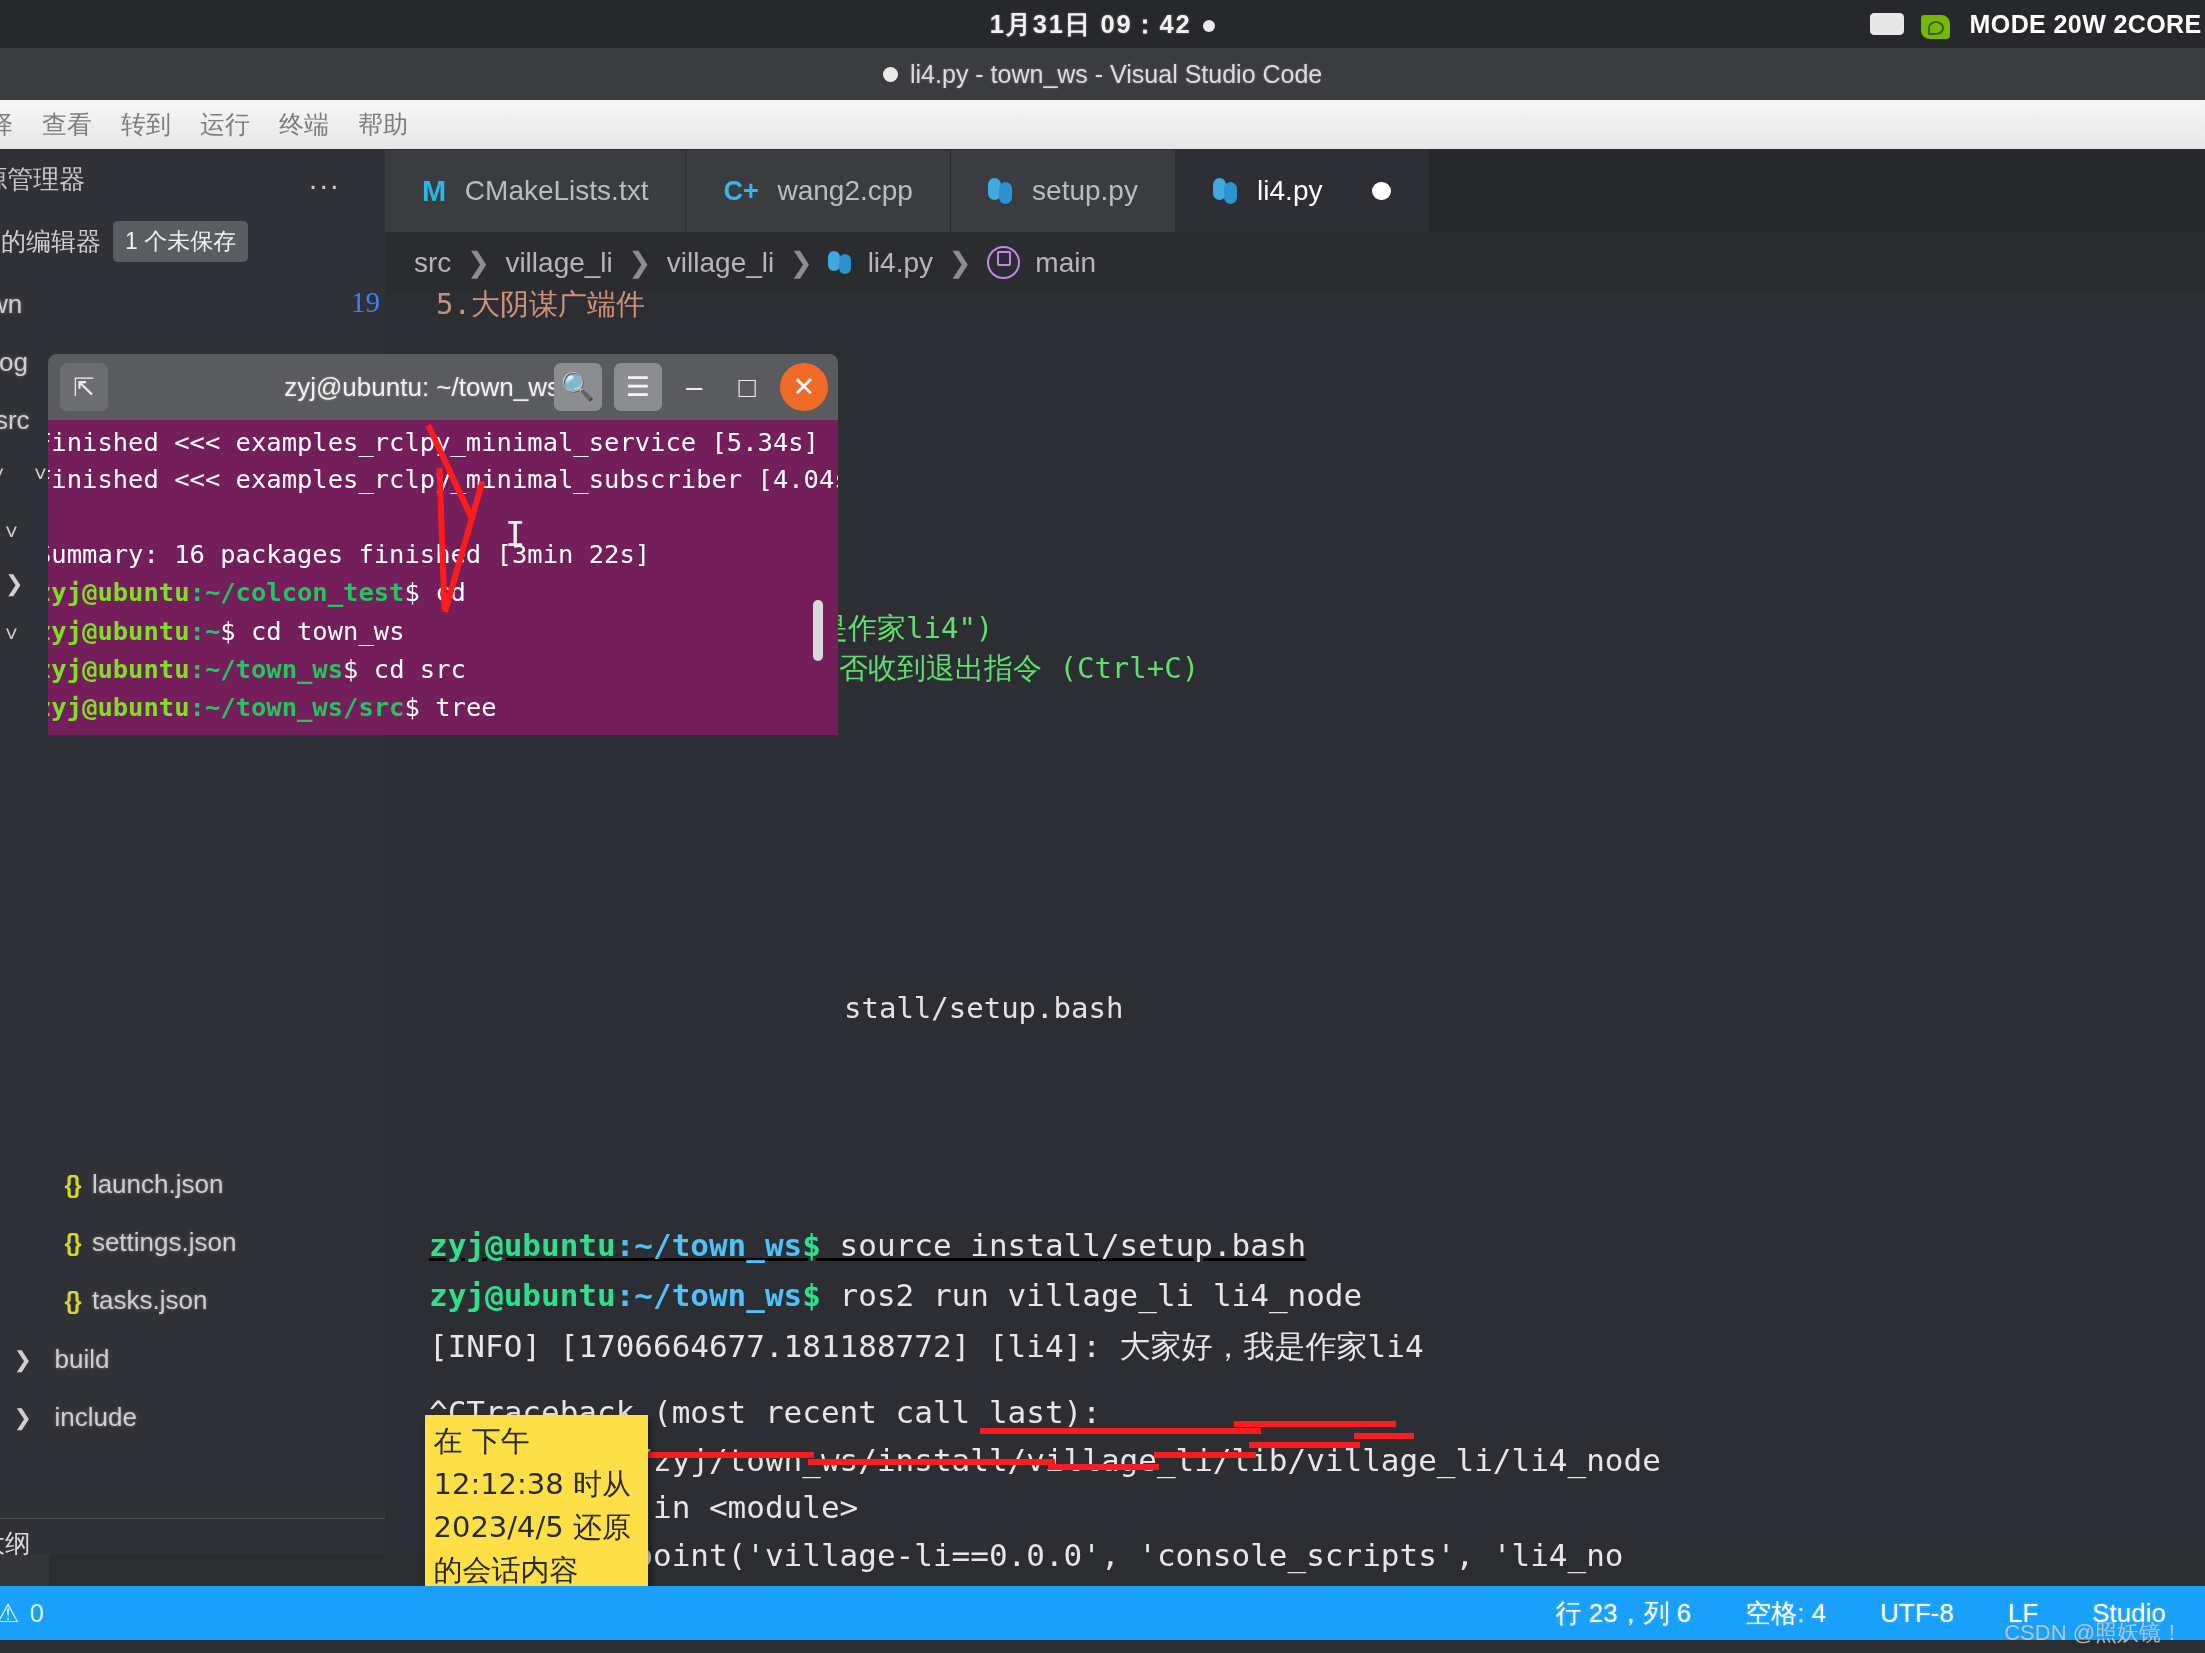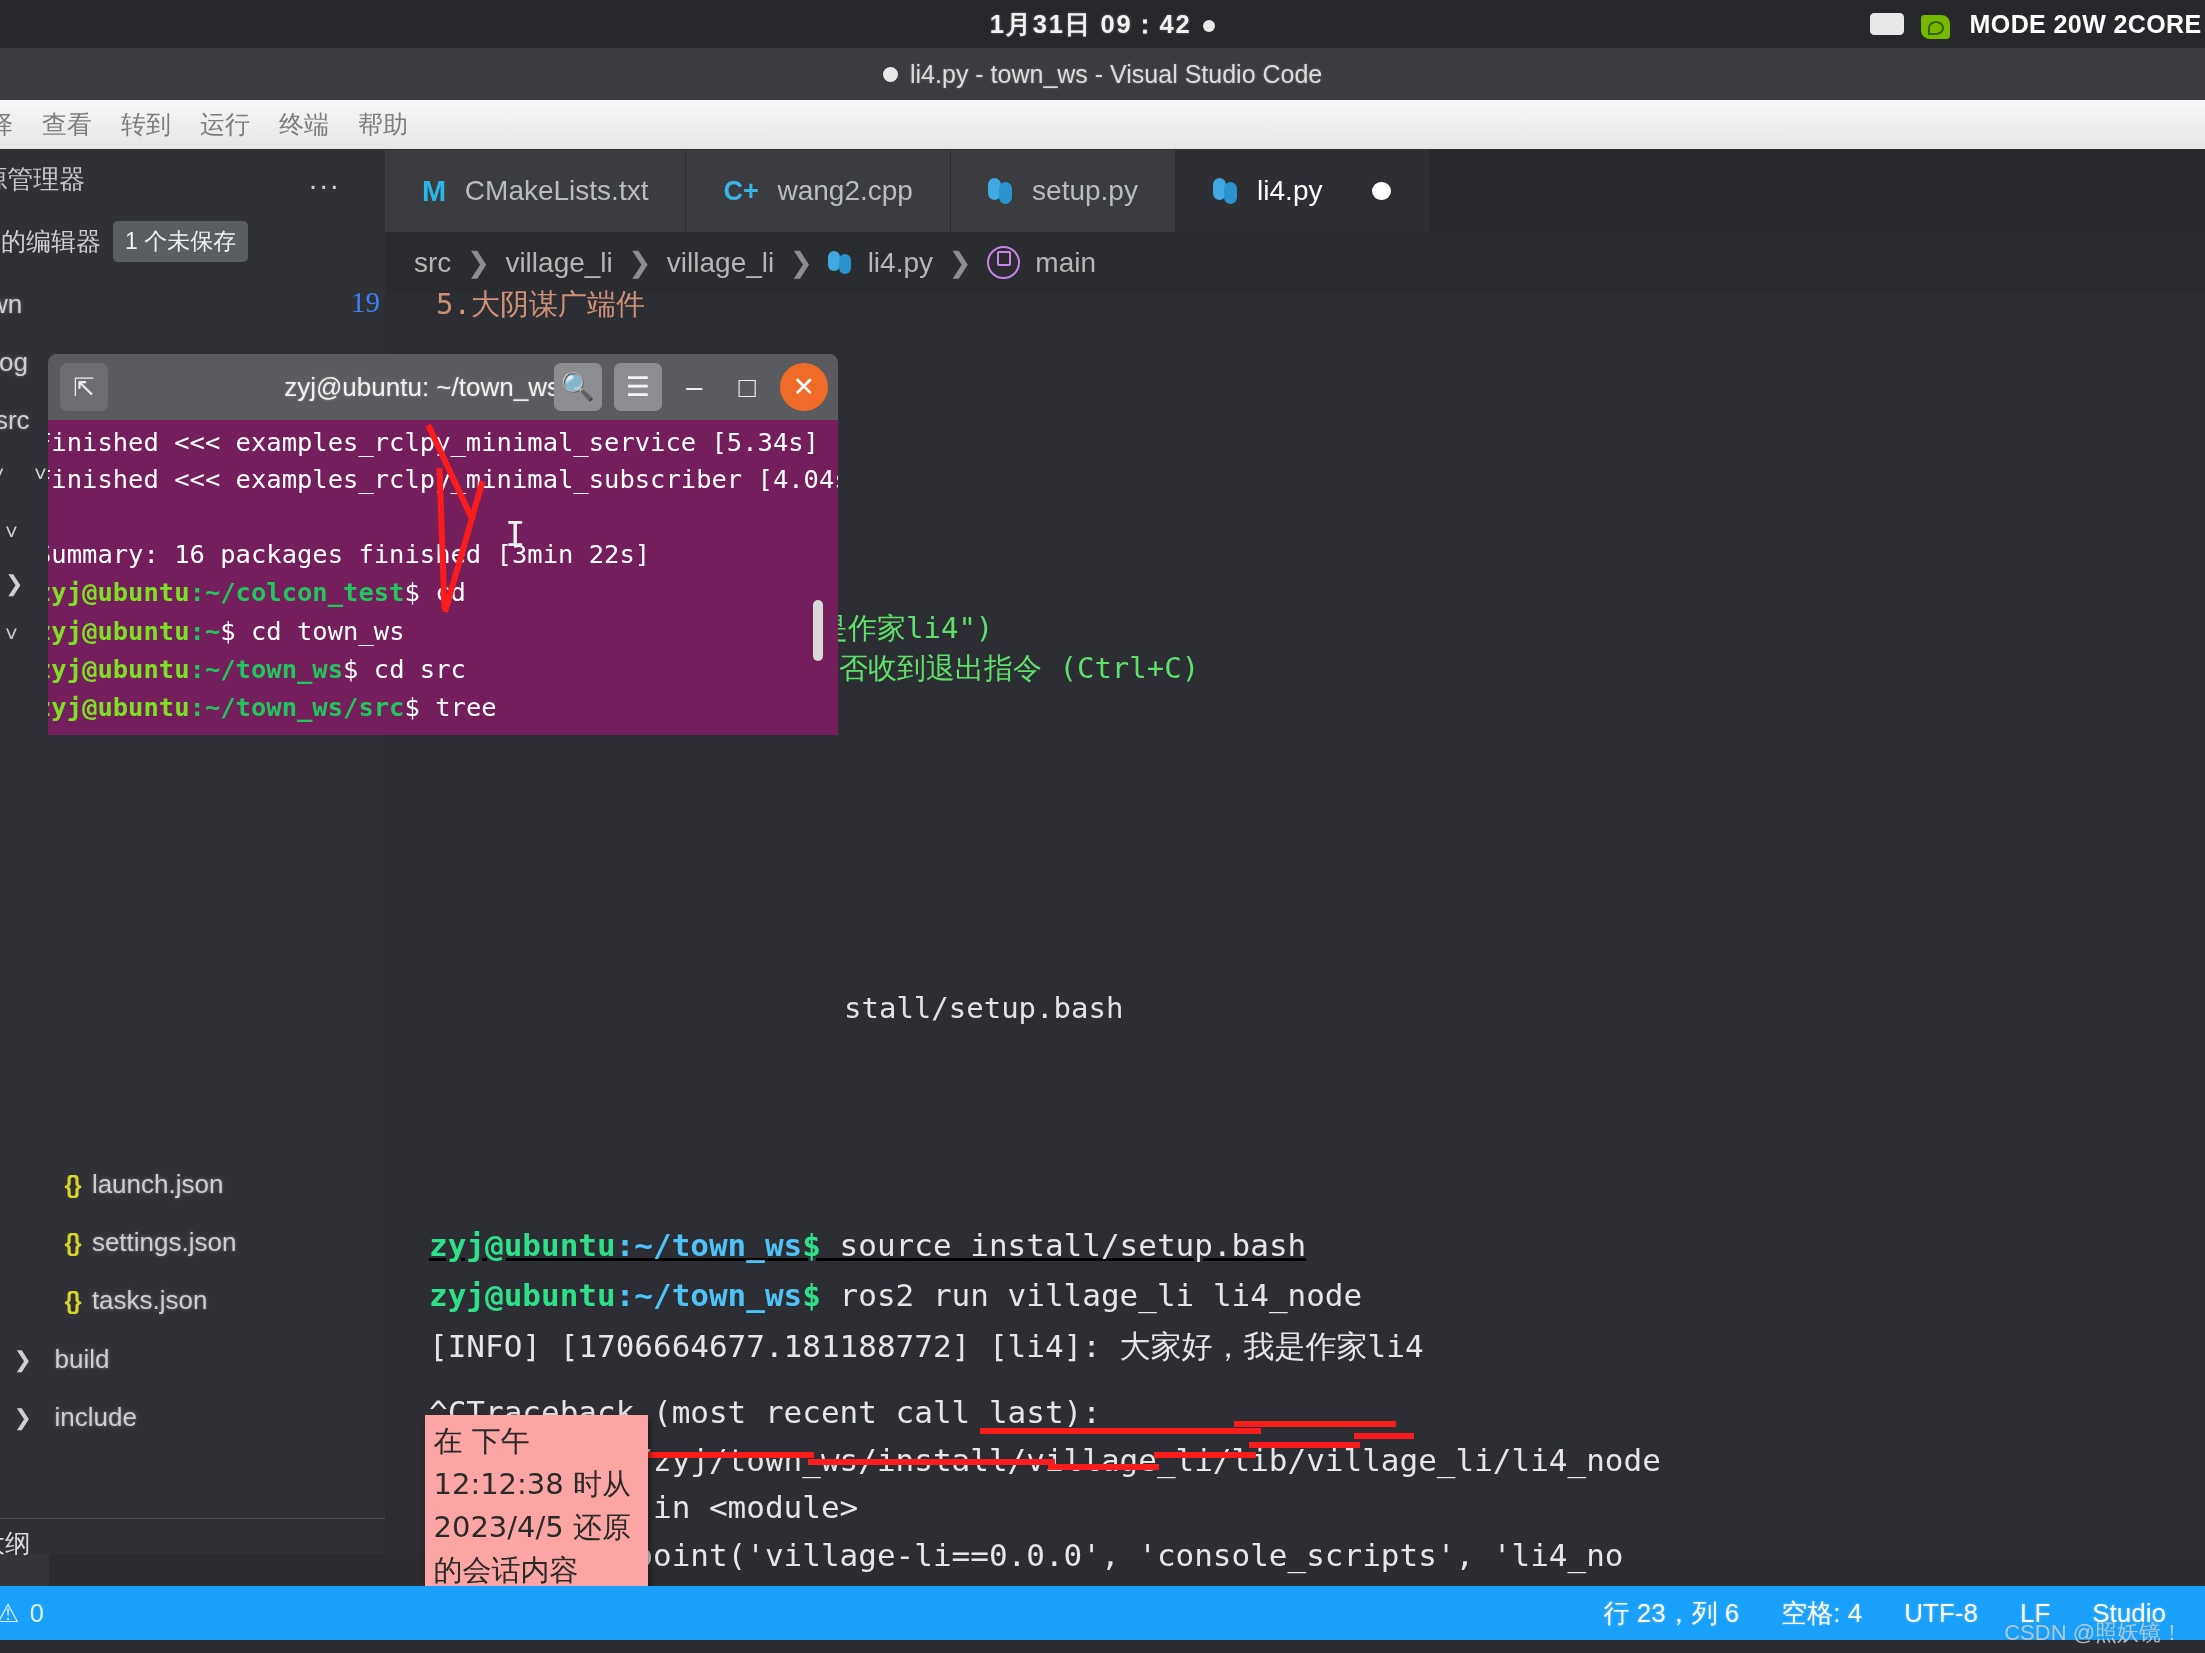--- a/index.html
+++ b/index.html
@@ -97,30 +97,30 @@
       font-family:"DejaVu Sans Mono",monospace;}
   .tline{position:absolute;white-space:nowrap;font-size:31px;}
   .tg{color:#2fe08a;font-weight:bold;}
   .tb{color:#4fc3f7;font-weight:bold;}
   .tw{color:#e6e6e6;}
 
   
   .redline{position:absolute;background:#fb1d1d;}
 
   
-  #restorebox{position:absolute;left:425px;top:1265px;width:223px;height:213px;background:#fca5a5;
+  #restorebox{position:absolute;left:425px;top:1265px;width:223px;height:213px;background:#fde047;
       color:#2a2a2a;font-size:29px;line-height:43px;padding:5.1px 6.8px 6.8px 8.5px;box-sizing:border-box;
       font-family:"DejaVu Sans",sans-serif;box-shadow:2.6px 3.4px 6.8px rgba(0,0,0,.5);}
 
   
   #statusbar{position:absolute;left:0;top:1586px;width:2205px;height:54px;background:#18a0fb;
       display:flex;align-items:center;}
   #statusbar .left{display:flex;align-items:center;gap:10.2px;margin-left:-3.4px;}
   #statusbar .warn{color:#e7f4ff;font-size:25.5px;}
-  #statusbar .right{position:absolute;right:39px;display:flex;align-items:center;gap:42px;}
+  #statusbar .right{position:absolute;right:39px;display:flex;align-items:center;gap:54px;}
   #statusbar .item{color:#ffffff;font-size:26px;white-space:nowrap;text-shadow:0 0 2.6px rgba(255,255,255,.4);}
 
   
   #watermark{position:absolute;right:22px;top:1618px;color:#cfcfcf;font-size:22px;opacity:.85;}
 
   
   #term{position:absolute;left:48px;top:354px;width:790px;height:381px;}
   #termwin{position:absolute;left:0;top:0;width:790px;height:381px;}
   #termbar{position:absolute;left:0;top:0;width:790px;height:66px;background:#5a5b5e;
       display:flex;align-items:center;border-radius:8.5px 8.5px 0 0;}

